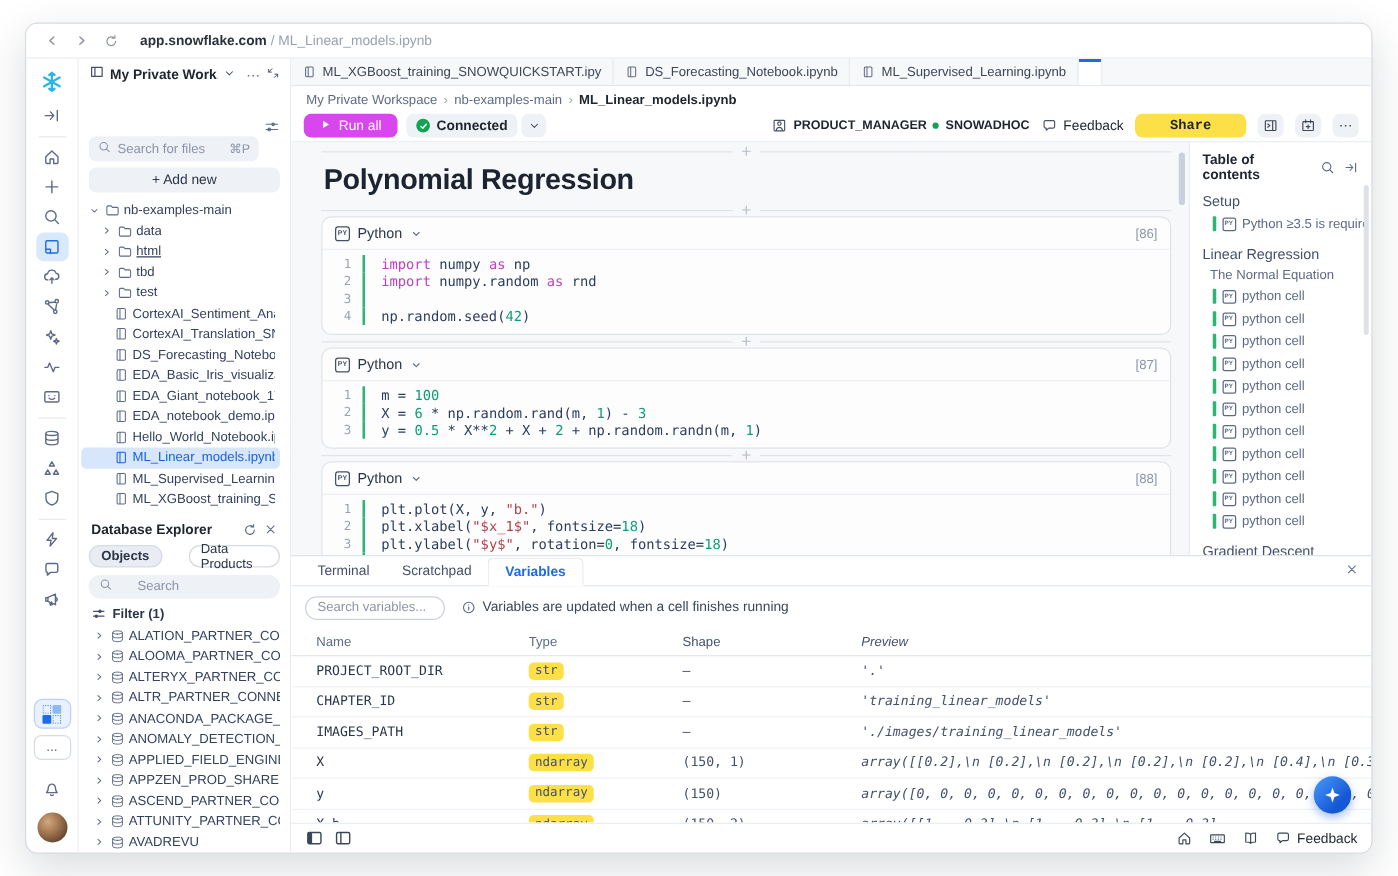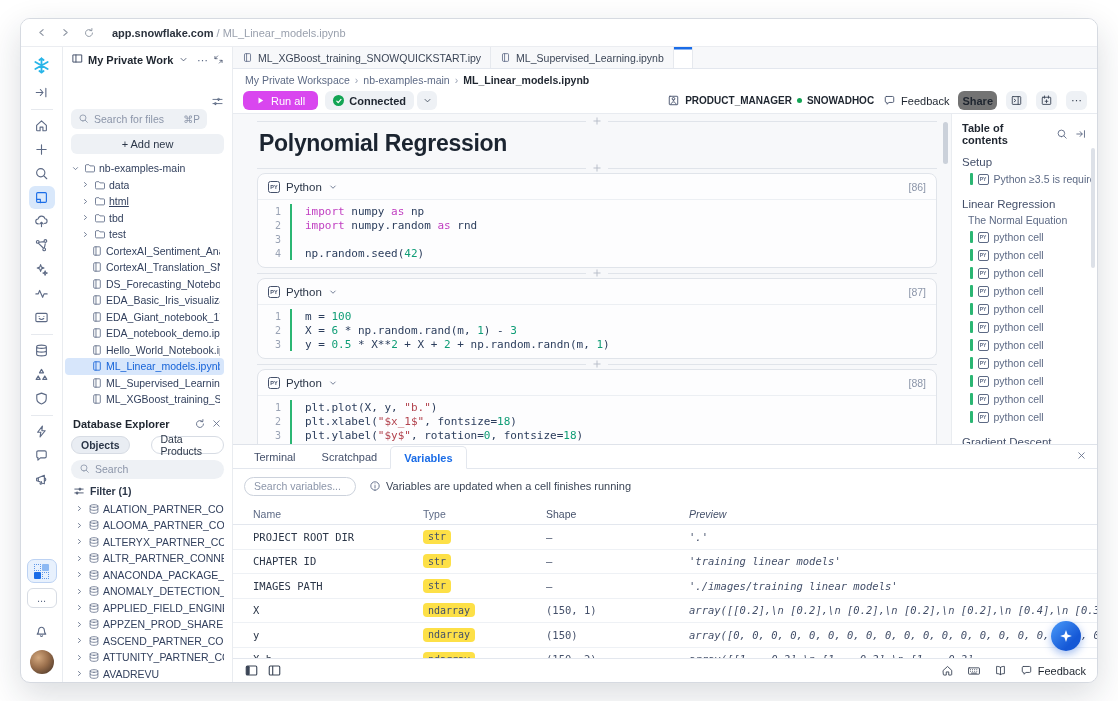--- a/index.html
+++ b/index.html
@@ -57,21 +57,21 @@
   .t-row.selected .ic { color:#1462d8; }
   .t-label { overflow:hidden; text-overflow:clip; }
   .dbx-header { display:flex; align-items:center; gap:5px; padding:6px 10px 2px; flex:0 0 auto; }
   .dbx-title { font-weight:700; font-size:11px; color:#1e252f; flex:1; }
   .dbx-header .ic { color:#5d6a85; display:flex; }
   .pill-row { display:flex; gap:21px; padding:4px 8px; flex:0 0 auto;justify-content:flex-end; }
   .pill { height:18px; border-radius:10px; display:flex; align-items:center; padding:0 9px;
     font-size:10.5px; color:#2b3648; border:1px solid #d7dce4; background:#fff; }
   .pill.active { background:#e9edf3; font-weight:700; }
   .db-search { margin:2px 8px; height:19px; flex:0 0 auto; background:#eef1f5; border-radius:10px;
-    display:flex; align-items:center; gap:5px; padding:0 8px; color:#8b95a9; font-size:10.5px; }
+    display:flex; align-items:center; gap:20px; padding:0 8px; color:#8b95a9; font-size:10.5px; }
   .filter-row { display:flex; align-items:center; gap:5px; padding:4px 10px 2px; font-size:10.5px;
     font-weight:700; color:#2b3648; flex:0 0 auto; }
   .filter-row .ic { display:flex; color:#44506a; }
   .db-list { flex:1; overflow:hidden; padding-top:2px; }
   
   .main { flex:1; min-width:0; display:flex; flex-direction:column; }
   .tabstrip { height:22px; flex:0 0 auto; background:#f7f8fa; border-bottom:1px solid #e3e7ee;
     display:flex; align-items:stretch; font-size:10.5px; overflow:hidden; }
   .ntab { display:flex; align-items:center; gap:5px; padding:0 9px; border-right:1px solid #e6e9ee;
     color:#3c4657; white-space:nowrap; }
@@ -90,22 +90,22 @@
   .chk { width:11px; height:11px; border-radius:50%; background:#12a454; display:flex;
     align-items:center; justify-content:center; color:#fff; }
   .conn-chev { height:19px; width:20px; background:#eef1f5; border-radius:6px; display:flex;
     align-items:center; justify-content:center; color:#3c4657; margin-left:-4px; }
   .tb-right { margin-left:auto; display:flex; align-items:center; gap:9px; }
   .role { display:flex; align-items:center; gap:5px; font-size:10px; font-weight:700; color:#1e252f; }
   .role .ic { display:flex; color:#44506a; }
   .gdot { width:5px; height:5px; border-radius:50%; background:#12a454; }
   .fb { display:flex; align-items:center; gap:5px; font-size:11px; color:#1e252f; }
   .fb .ic { display:flex; color:#44506a; }
-  .share-btn { height:19px; background:#737373; border:none; border-radius:6px; padding:0 4px;
-    font-size:11px; font-weight:700; color:#1e252f; font-family:Liberation Sans, sans-serif; }
+  .share-btn { height:19px; background:#fde047; border:none; border-radius:6px; padding:0 28px;
+    font-size:11px; font-weight:700; color:#1e252f; font-family:Liberation Mono, monospace; }
   .tb-icon-btn { width:21px; height:19px; background:#eef1f5; border-radius:6px; display:flex;
     align-items:center; justify-content:center; color:#3c4657; font-size:11px; }
   
   .workarea { flex:1; min-height:0; display:flex; }
   .notebook { flex:1; min-width:0; background:#f7f8fa; padding:2px 14px 0 24px; overflow:hidden; position:relative; }
   .nb-scroll { position:absolute; right:3px; top:8px; width:5px; height:42px; background:#cbd1da; border-radius:3px; }
   .divider { height:10px; display:flex; align-items:center; gap:6px; }
   .divider .line { flex:1; height:1px; background:#e0e4ea; }
   .divider .plus { color:#b3bac6; display:flex; }
   .nb-title { font-size:23px; font-weight:700; color:#1b2430; letter-spacing:-.3px; padding:4px 2px 6px; }
@@ -692,20 +692,28 @@
               </svg>
             </span>
             <span>ML_XGBoost_training_SNOWQUICKSTART.ipy</span>
           </div>
           <div class="ntab">
             <span class="ic">
               <svg width="11" height="11" viewBox="0 0 20 20" fill="none" stroke="currentColor" stroke-width="1.5" stroke-linecap="round" stroke-linejoin="round">
                 <path d="M4.5 4.5A1.5 1.5 0 016 3h8a1.5 1.5 0 011.5 1.5v11A1.5 1.5 0 0114 17H6a1.5 1.5 0 01-1.5-1.5zM8.3 3v14"></path>
               </svg>
             </span>
+            <span>DS_Forecasting_Notebook.ipynb</span>
+          </div>
+          <div class="ntab">
+            <span class="ic">
+              <svg width="11" height="11" viewBox="0 0 20 20" fill="none" stroke="currentColor" stroke-width="1.5" stroke-linecap="round" stroke-linejoin="round">
+                <path d="M4.5 4.5A1.5 1.5 0 016 3h8a1.5 1.5 0 011.5 1.5v11A1.5 1.5 0 0114 17H6a1.5 1.5 0 01-1.5-1.5zM8.3 3v14"></path>
+              </svg>
+            </span>
             <span>ML_Supervised_Learning.ipynb</span>
           </div>
           <div class="ntab active"></div>
         </div>
       <div class="crumbs" id="crumbs">
           <div class="crumb">My Private Workspace</div>
           <div class="crumb-sep">›</div>
           <div class="crumb">nb-examples-main</div>
           <div class="crumb-sep">›</div>
           <div class="crumb">ML_Linear_models.ipynb</div>

